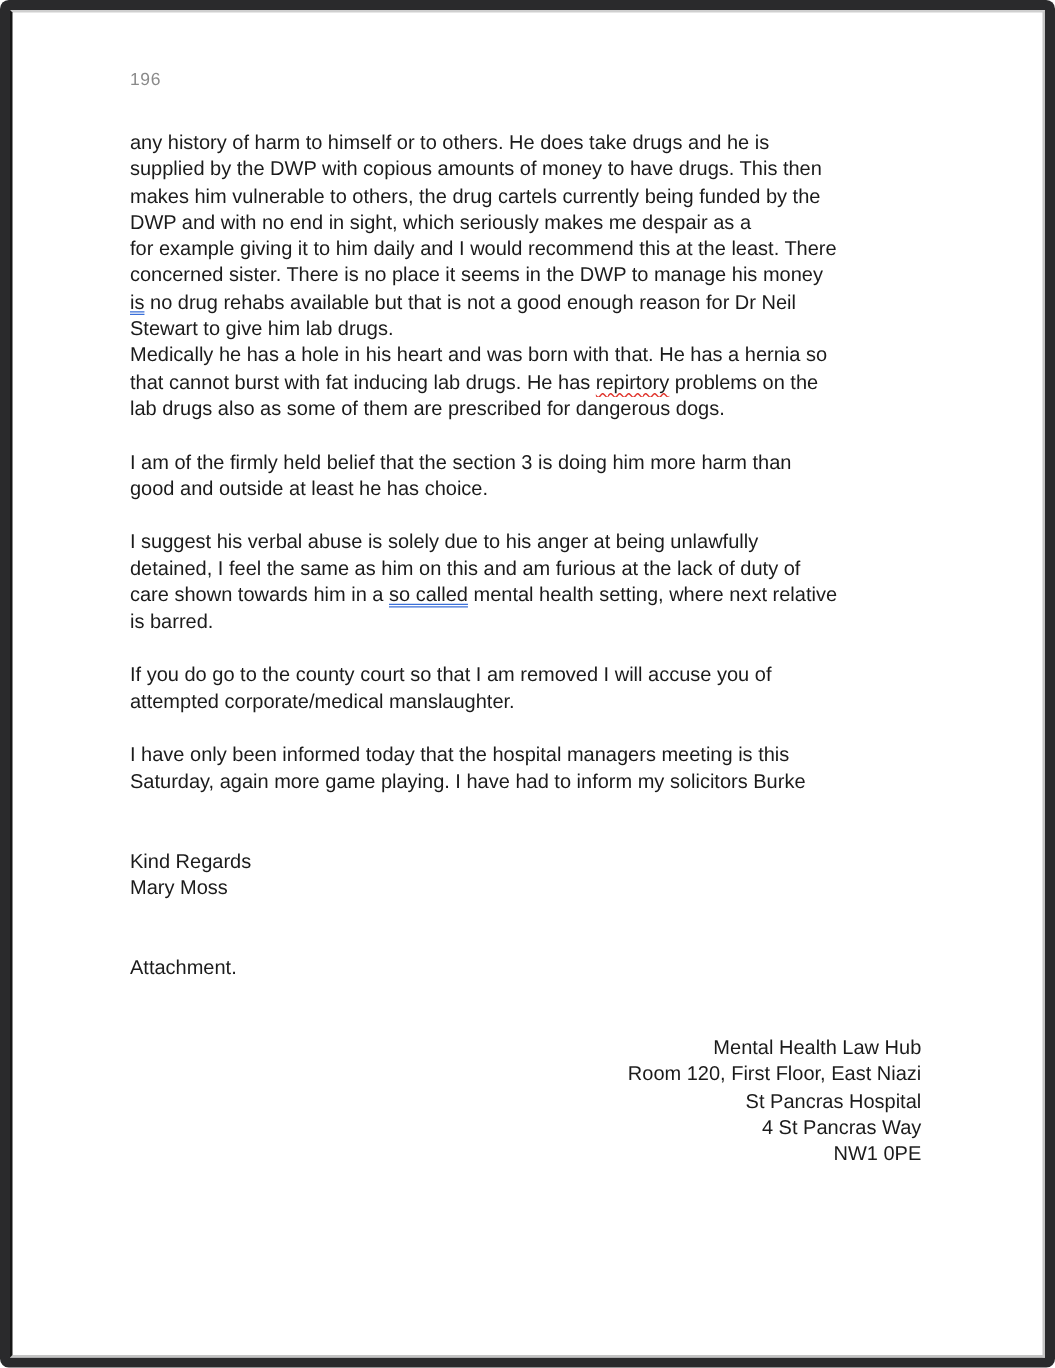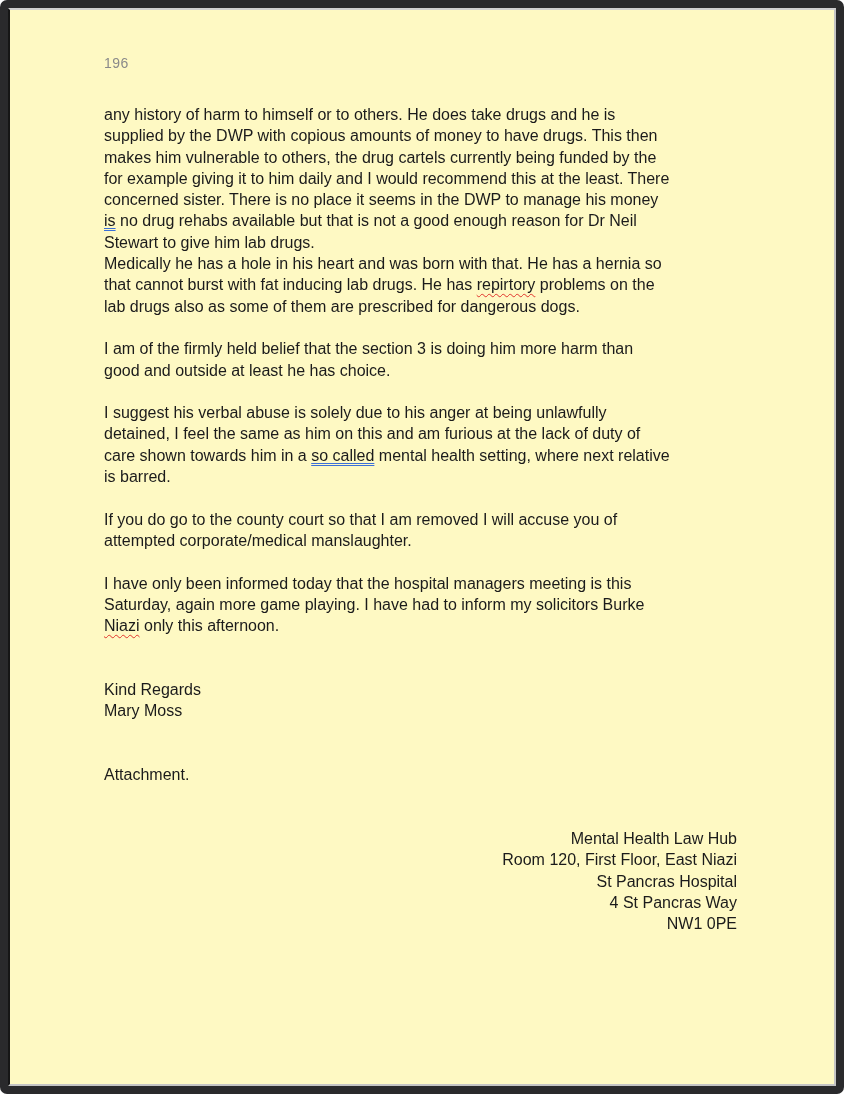--- a/index.html
+++ b/index.html
@@ -12,21 +12,21 @@
   .frame {
     position: absolute; left: 0; top: 0;
     width: 844px; height: 1094px;
     background: #2a2a2c;
     border-radius: 7px;
     box-sizing: border-box;
   }
   .page {
     position: absolute; left: 8px; top: 8px;
     width: 828px; height: 1078px;
-    background: #fef9c3;
+    background: #ffffff;
     box-sizing: border-box;
     border: 2px solid;
     border-color: #cfcfcf #c4c4c4 #c4c4c4 #161616;
   }
   .page-number {
     position: absolute; left: 94px; top: 44px;
     font-size: 14px; line-height: 18px;
     color: #8a8a8a;
     letter-spacing: 0.5px;
   }
@@ -56,20 +56,21 @@
 <body>
 
 <div class="frame">
   <div class="page">
     <div class="page-number">196</div>
     <div class="letter-body" id="letter-body">
         <div class="para" style="margin-top: 0px;">
           <div class="line"><span>any history of harm to himself or to others. He does take drugs and he is</span></div>
           <div class="line"><span>supplied by the DWP with copious amounts of money to have drugs. This then</span></div>
           <div class="line"><span>makes him vulnerable to others, the drug cartels currently being funded by the</span></div>
+          <div class="line"><span>DWP and with no end in sight, which seriously makes me despair as a</span></div>
           <div class="line"><span>for example giving it to him daily and I would recommend this at the least. There</span></div>
           <div class="line"><span>concerned sister. There is no place it seems in the DWP to manage his money</span></div>
           <div class="line"><span class="grammar">is</span><span> no drug rehabs available but that is not a good enough reason for Dr Neil</span></div>
           <div class="line"><span>Stewart to give him lab drugs.</span></div>
           <div class="line"><span>Medically he has a hole in his heart and was born with that. He has a hernia so</span></div>
           <div class="line"><span>that cannot burst with fat inducing lab drugs. He has </span><span class="spell">repirtory</span><span> problems on the</span></div>
           <div class="line"><span>lab drugs also as some of them are prescribed for dangerous dogs.</span></div>
         </div>
         <div class="para" style="margin-top: 21.3px;">
           <div class="line"><span>I am of the firmly held belief that the section 3 is doing him more harm than</span></div>
@@ -81,21 +82,20 @@
           <div class="line"><span>care shown towards him in a </span><span class="grammar">so called</span><span> mental health setting, where next relative</span></div>
           <div class="line"><span>is barred.</span></div>
         </div>
         <div class="para" style="margin-top: 21.3px;">
           <div class="line"><span>If you do go to the county court so that I am removed I will accuse you of</span></div>
           <div class="line"><span>attempted corporate/medical manslaughter.</span></div>
         </div>
         <div class="para" style="margin-top: 21.3px;">
           <div class="line"><span>I have only been informed today that the hospital managers meeting is this</span></div>
           <div class="line"><span>Saturday, again more game playing. I have had to inform my solicitors Burke</span></div>
-          <div class="line"><span class="spell">Niazi</span><span> only this afternoon.</span></div>
         </div>
         <div class="para" style="margin-top: 42.6px;">
           <div class="line"><span>Kind Regards</span></div>
           <div class="line"><span>Mary Moss</span></div>
         </div>
         <div class="para" style="margin-top: 42.6px;">
           <div class="line"><span>Attachment.</span></div>
         </div>
         <div class="para right" style="margin-top: 42.6px;">
           <div class="line"><span>Mental Health Law Hub</span></div>

